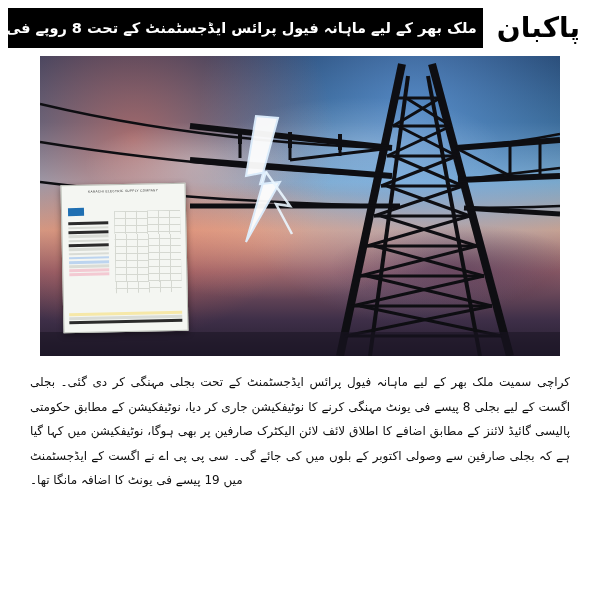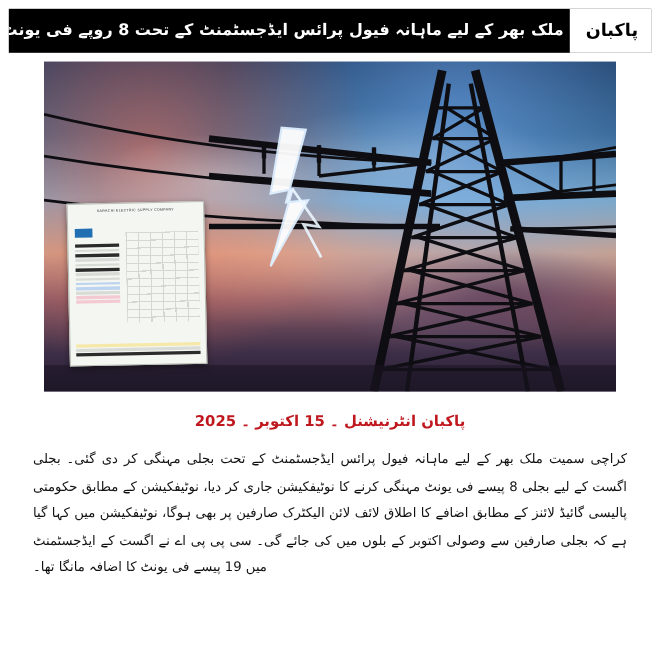--- a/index.html
+++ b/index.html
@@ -26,21 +26,21 @@
     align-items: stretch;
     height: 40px;
     margin: 8px 8px 0 8px;
     background: #000000;
     direction: rtl;
   }
   .brand {
     background: #ffffff;
     color: #000000;
     font-weight: bold;
-    font-size: 16px;
+    font-size: 28px;
     line-height: 40px;
     padding: 0 12px 0 14px;
     letter-spacing: -0.5px;
     white-space: nowrap;
     font-family: "DejaVu Sans", sans-serif;
   }
   .headline {
     flex: 1;
     color: #ffffff;
     font-size: 14.5px;
@@ -231,17 +231,16 @@
         <div class="bill-row bill-pink"></div>
       </div>
       <div class="bill-bottom">
         <div class="bill-row bill-yellow"></div>
         <div class="bill-row"></div>
         <div class="bill-row bill-dark"></div>
       </div>
     </div>
   </div>
 
-  <div class="byline">پاکبان انٹرنیشنل ۔ 15 اکتوبر ۔ 2025</div>
 
   <div class="article">کراچی سمیت ملک بھر کے لیے ماہانہ فیول پرائس ایڈجسٹمنٹ کے تحت بجلی مہنگی کر دی گئی۔ بجلی اگست کے لیے بجلی 8 پیسے فی یونٹ مہنگی کرنے کا نوٹیفکیشن جاری کر دیا، نوٹیفکیشن کے مطابق حکومتی پالیسی گائیڈ لائنز کے مطابق اضافے کا اطلاق لائف لائن الیکٹرک صارفین پر بھی ہوگا، نوٹیفکیشن میں کہا گیا ہے کہ بجلی صارفین سے وصولی اکتوبر کے بلوں میں کی جائے گی۔ سی پی پی اے نے اگست کے ایڈجسٹمنٹ میں 19 پیسے فی یونٹ کا اضافہ مانگا تھا۔</div>
 
 </div>
 
 </body></html>

